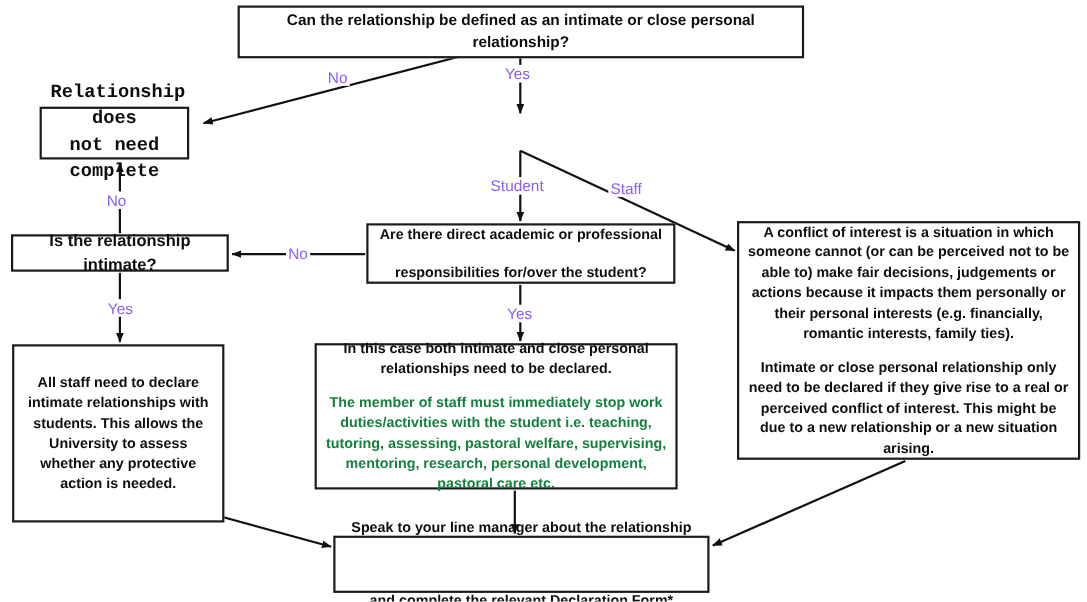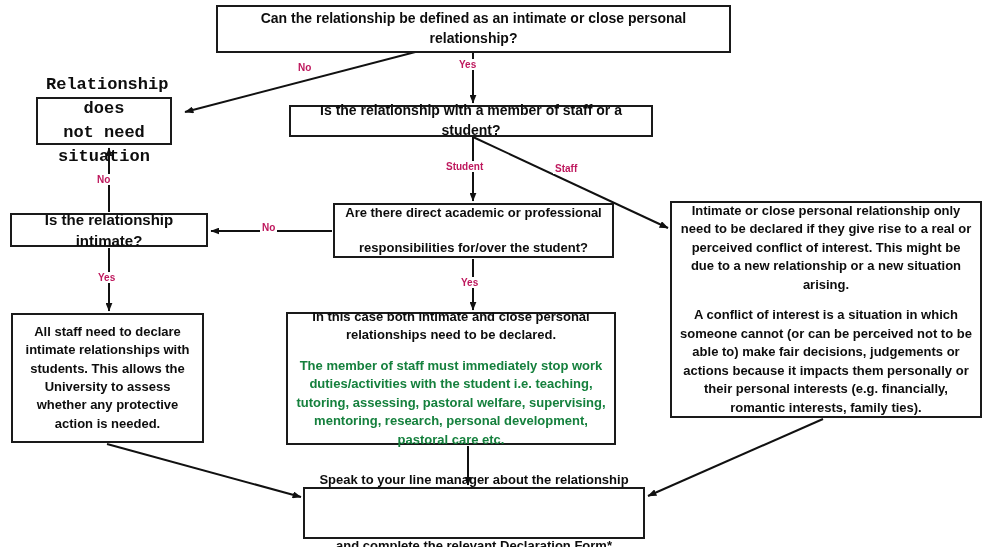--- a/index.html
+++ b/index.html
@@ -44,36 +44,36 @@
   }
   .node p + p {
     margin-top: 12px;
   }
   .red-text {
     color: #15803d;
   }
   .edge-label {
     position: absolute;
     font-family: "Liberation Sans", sans-serif;
-    font-weight: bold;
-    font-size: 10px;
-    color: #be185d;
+    font-weight: normal;
+    font-size: 14px;
+    color: #8b5cf6;
     white-space: nowrap;
     background: #ffffff;
     padding: 0 2px;
   }
 
   
   #node-q-intimate-close { left: 216px; top: 5px;   width: 515px; height: 48px;  font-size: 14px; }
   #node-no-declare       { left: 36px;  top: 97px;  width: 136px; height: 48px;  font-size: 17px; font-family: Liberation Mono, monospace; }
   #node-q-staff-student  { left: 289px; top: 105px; width: 364px; height: 32px;  font-size: 14px; }
   #node-q-rel-intimate   { left: 10px;  top: 213px; width: 198px; height: 34px;  font-size: 15px; }
   #node-q-responsibility { left: 333px; top: 203px; width: 281px; height: 55px;  font-size: 13px; }
   #node-coi-info         { left: 670px; top: 201px; width: 312px; height: 217px; font-size: 13px; }
-  #node-all-staff        { left: 11px;  top: 313px; width: 193px; height: 130px; font-size: 13px; }
+  #node-all-staff        { left: 11px;  top: 313px; width: 193px; height: 162px; font-size: 13px; }
   #node-both-declared    { left: 286px; top: 312px; width: 330px; height: 133px; font-size: 13px; }
   #node-speak-manager    { left: 303px; top: 487px; width: 342px; height: 52px;  font-size: 13px; gap: 48px; }
 
   
   #label-no-top      { left: 296px; top: 62px; }
   #label-yes-top     { left: 457px; top: 59px; }
   #label-no-left     { left: 95px;  top: 174px; }
   #label-student     { left: 444px; top: 161px; }
   #label-staff       { left: 553px; top: 163px; }
   #label-no-mid      { left: 260px; top: 222px; }
@@ -114,39 +114,36 @@
 
     <path d="M823 419 L648 496" stroke="#111111" stroke-width="2" fill="none" marker-end="url(#arrowhead)"></path>
   </svg>
 
   <div class="node" id="node-q-intimate-close">
     <p>Can the relationship be defined as an intimate or close personal relationship?</p>
   </div>
 
   <div class="node" id="node-no-declare">
     <p>Relationship does</p>
-    <p style="margin-top:0">not need situation</p>
+    <p style="margin-top:0">not need complete</p>
   </div>
 
-  <div class="node" id="node-q-staff-student">
-    <p>Is the relationship with a member of staff or a student?</p>
-  </div>
 
   <div class="node" id="node-q-rel-intimate">
     <p>Is the relationship intimate?</p>
   </div>
 
   <div class="node" id="node-q-responsibility">
     <p>Are there direct academic or professional</p>
     <p style="margin-top:16px">responsibilities for/over the student?</p>
   </div>
 
   <div class="node" id="node-coi-info">
+    <p>A conflict of interest is a situation in which someone cannot (or can be perceived not to be able to) make fair decisions, judgements or actions because it impacts them personally or their personal interests (e.g. financially, romantic interests, family ties).</p>
     <p>Intimate or close personal relationship only need to be declared if they give rise to a real or perceived conflict of interest. This might be due to a new relationship or a new situation arising.</p>
-    <p>A conflict of interest is a situation in which someone cannot (or can be perceived not to be able to) make fair decisions, judgements or actions because it impacts them personally or their personal interests (e.g. financially, romantic interests, family ties).</p>
   </div>
 
   <div class="node" id="node-all-staff">
     <p>All staff need to declare intimate relationships with students. This allows the University to assess whether any protective action is needed.</p>
   </div>
 
   <div class="node" id="node-both-declared">
     <p>In this case both intimate and close personal relationships need to be declared.</p>
     <p class="red-text">The member of staff must immediately stop work duties/activities with the student i.e. teaching, tutoring, assessing, pastoral welfare, supervising, mentoring, research, personal development, pastoral care etc.</p>
   </div>

